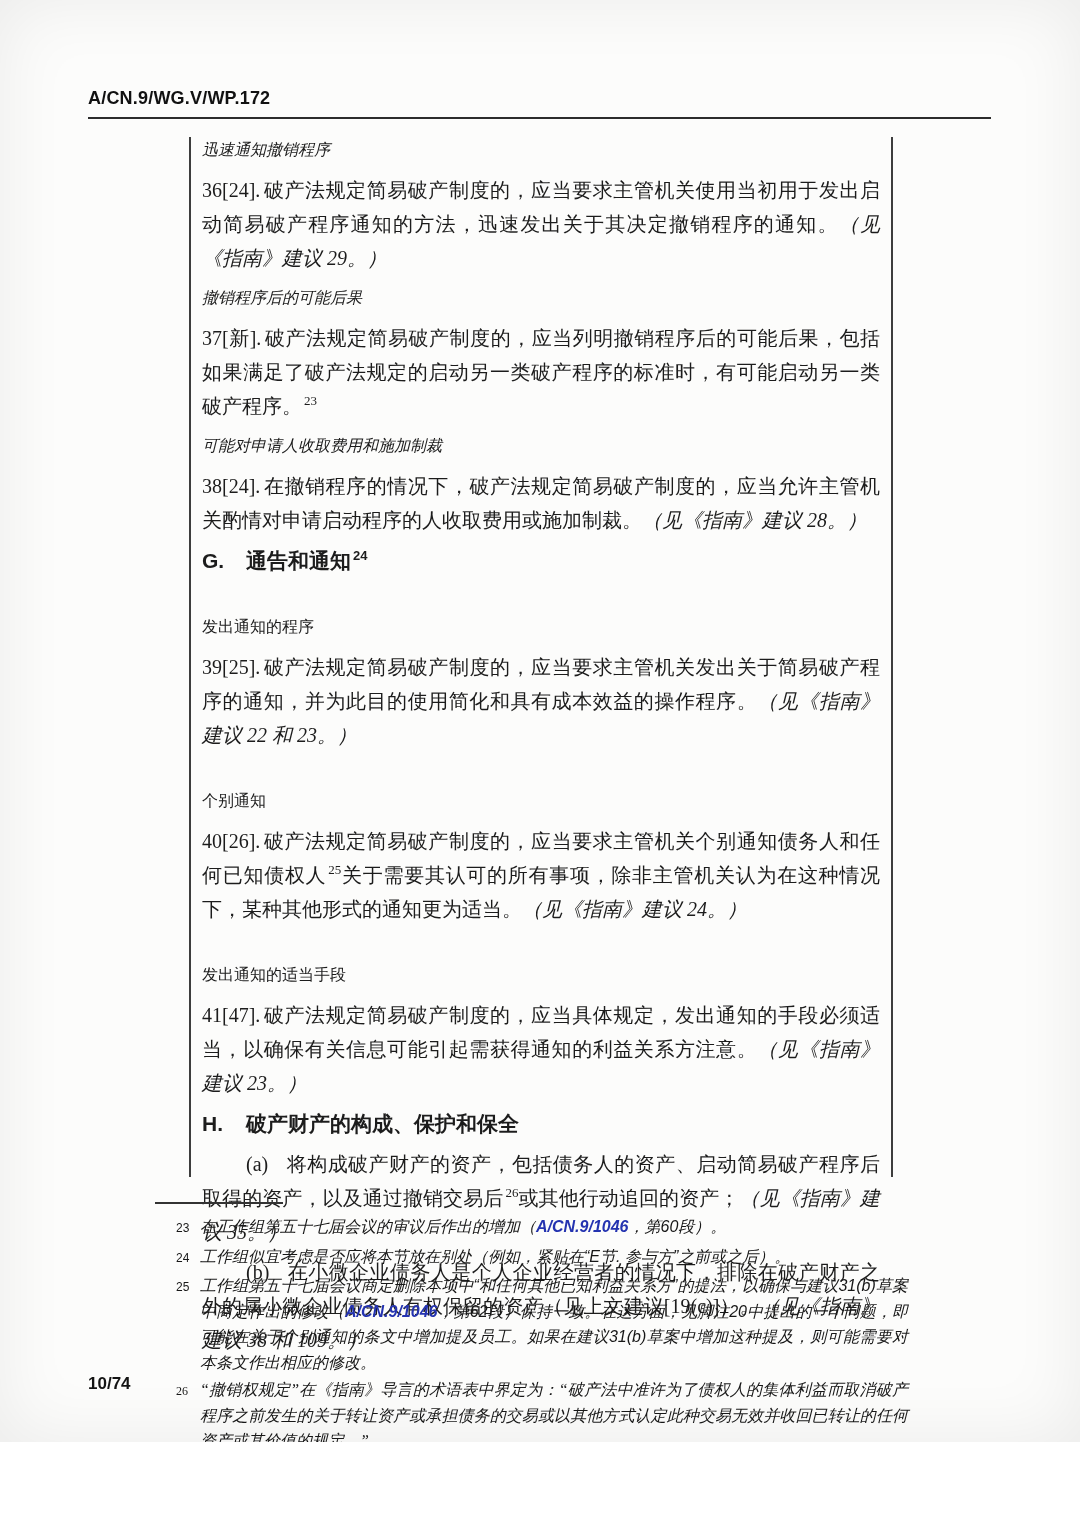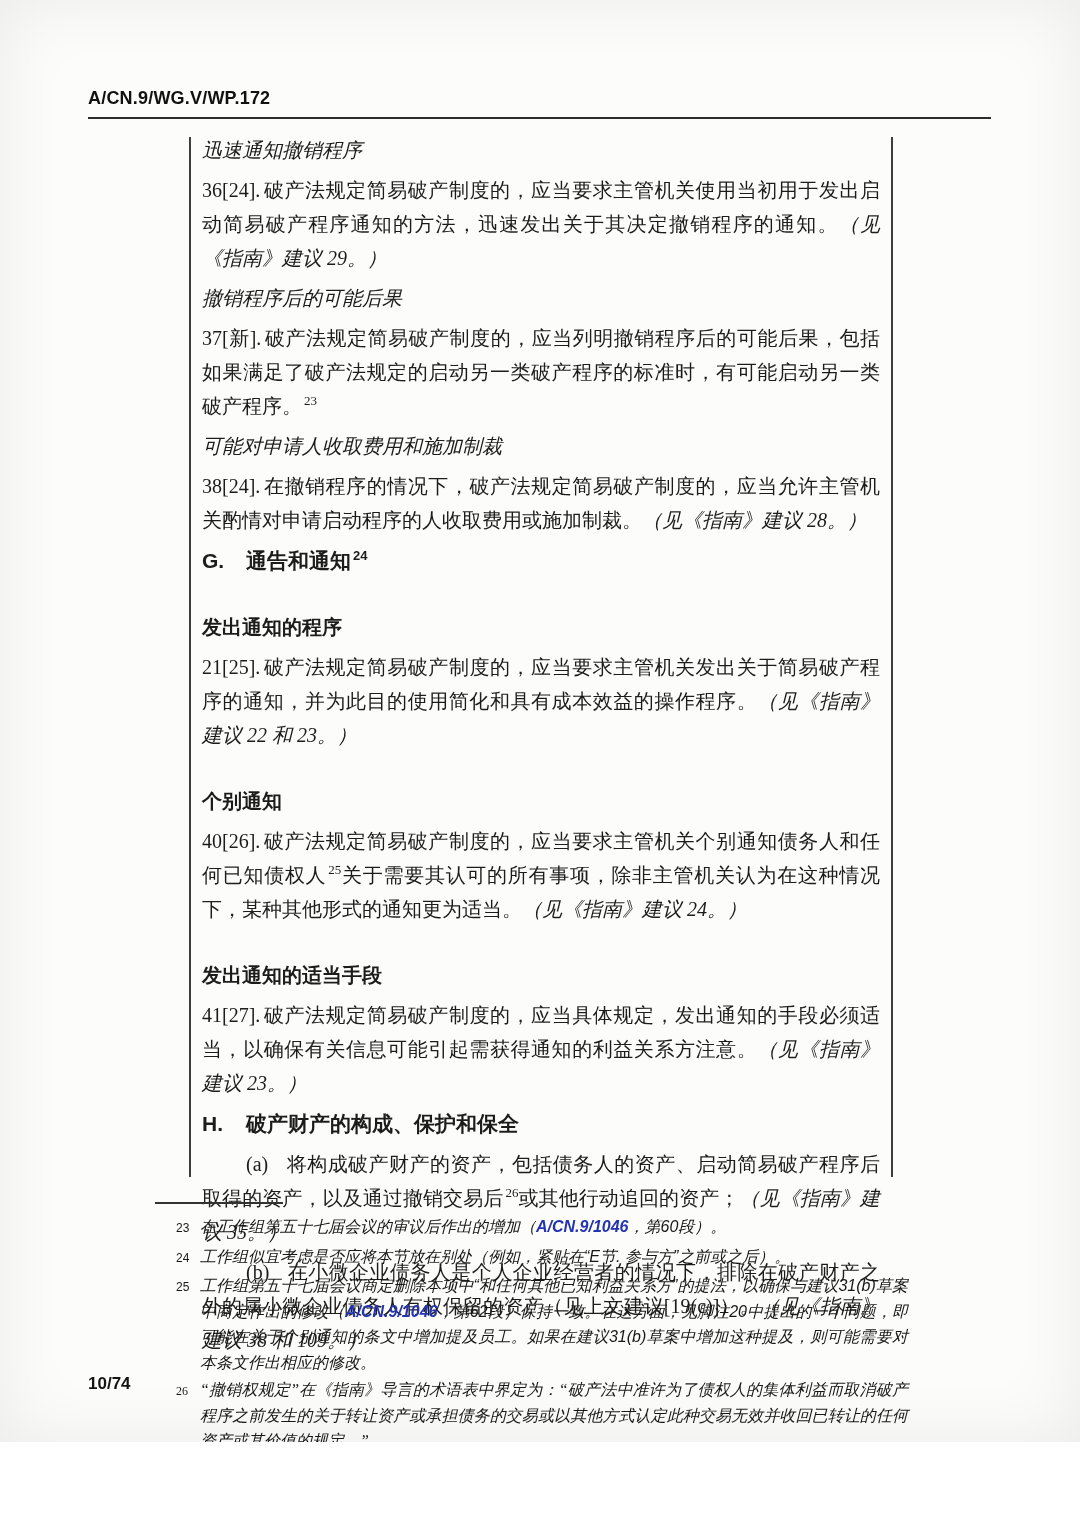--- a/index.html
+++ b/index.html
@@ -22,23 +22,23 @@
   
   .vline{position:absolute;top:137px;height:1040px;width:2px;background:#3d3d3d;}
   .vline.left{left:189px;}
   .vline.right{left:891px;}
   
   .content{
     position:absolute;left:202px;top:133px;width:678px;
     font-size:20px;line-height:34px;text-align:justify;
   }
   .content p,.content h4{margin:0 0 6px;}
-  .minor-heading{font-size:20px;font-weight:normal;}
+  .minor-heading{font-size:16px;font-weight:normal;}
   .minor-heading.kai{font-style:italic;}
-  .minor-heading.bold{font-weight:bold;font-style:normal;margin-top:32px;}
+  .minor-heading.bold{font-weight:normal;font-style:normal;margin-top:32px;}
   .section-heading{
     font-family:"Liberation Sans","DejaVu Sans",sans-serif;
     font-weight:bold;font-size:21px;line-height:35px;margin:4px 0 8px;
   }
   .section-heading .letter{display:inline-block;min-width:44px;}
   .pnum{margin-right:3px;}
   .sub{text-indent:44px;}
   .sub .pnum{margin-right:18px;}
   .kai-ref{font-style:italic;}
   sup.bsup{font-size:13px;line-height:0;vertical-align:super;margin-left:2px;}
@@ -84,29 +84,29 @@
     <p><span class="pnum">37[新].</span><span>破产法规定简易破产制度的，应当列明撤销程序后的可能后果，包括如果满足了破产法规定的启动另一类破产程序的标准时，有可能启动另一类破产程序。</span><sup class="bsup">23</sup></p>
 
     <h4 class="minor-heading kai">可能对申请人收取费用和施加制裁</h4>
 
     <p><span class="pnum">38[24].</span><span>在撤销程序的情况下，破产法规定简易破产制度的，应当允许主管机关酌情对申请启动程序的人收取费用或施加制裁。</span><span class="kai-ref">（见《指南》建议 28。）</span></p>
 
     <h4 class="section-heading"><span class="letter">G.</span><span>通告和通知</span><sup class="bsup">24</sup></h4>
 
     <h4 class="minor-heading bold">发出通知的程序</h4>
 
-    <p><span class="pnum">21[25].</span><span>破产法规定简易破产制度的，应当要求主管机关发出关于简易破产程序的通知，并为此目的使用简化和具有成本效益的操作程序。</span><span class="kai-ref">（见《指南》建议 22 和 23。）</span></p>
+    <p><span class="pnum">39[25].</span><span>破产法规定简易破产制度的，应当要求主管机关发出关于简易破产程序的通知，并为此目的使用简化和具有成本效益的操作程序。</span><span class="kai-ref">（见《指南》建议 22 和 23。）</span></p>
 
     <h4 class="minor-heading bold">个别通知</h4>
 
     <p><span class="pnum">40[26].</span><span>破产法规定简易破产制度的，应当要求主管机关个别通知债务人和任何已知债权人</span><sup class="bsup">25</sup><span>关于需要其认可的所有事项，除非主管机关认为在这种情况下，某种其他形式的通知更为适当。</span><span class="kai-ref">（见《指南》建议 24。）</span></p>
 
     <h4 class="minor-heading bold">发出通知的适当手段</h4>
 
-    <p><span class="pnum">41[27].</span><span>破产法规定简易破产制度的，应当具体规定，发出通知的手段必须适当，以确保有关信息可能引起需获得通知的利益关系方注意。</span><span class="kai-ref">（见《指南》建议 23。）</span></p>
+    <p><span class="pnum">41[47].</span><span>破产法规定简易破产制度的，应当具体规定，发出通知的手段必须适当，以确保有关信息可能引起需获得通知的利益关系方注意。</span><span class="kai-ref">（见《指南》建议 23。）</span></p>
 
     <h4 class="section-heading"><span class="letter">H.</span><span>破产财产的构成、保护和保全</span></h4>
 
 
 
     <p class="sub"><span class="pnum">(a)</span><span>将构成破产财产的资产，包括债务人的资产、启动简易破产程序后取得的资产，以及通过撤销交易后</span><sup class="bsup">26</sup><span>或其他行动追回的资产；</span><span class="kai-ref">（见《指南》建议 35。）</span></p>
 
     <p class="sub"><span class="pnum">(b)</span><span>在小微企业债务人是个人企业经营者的情况下，排除在破产财产之外的属小微企业债务人有权保留的资产（见上文建议[19(c)]）。</span><span class="kai-ref">（见《指南》建议 38 和 109。）</span></p>
 
   </div>

